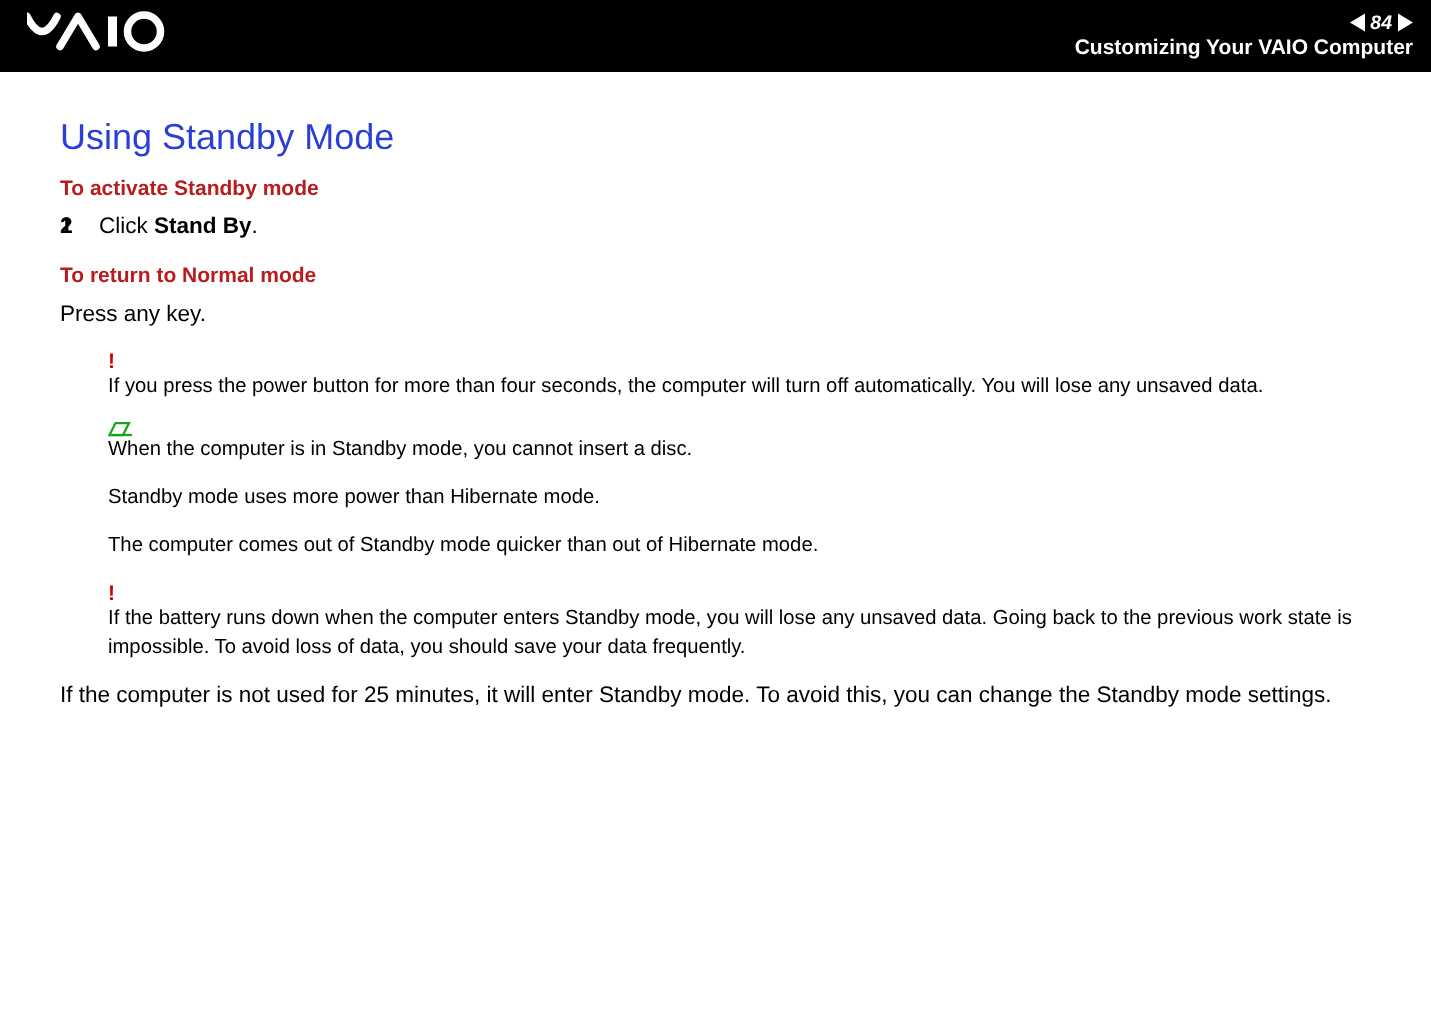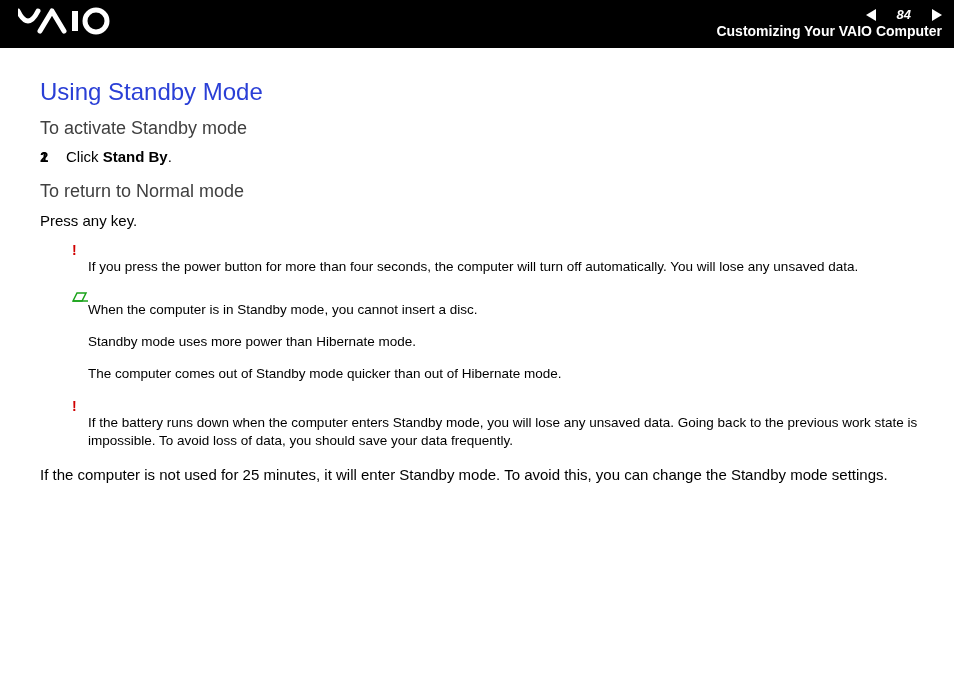--- a/index.html
+++ b/index.html
@@ -1,34 +1,34 @@
 <!DOCTYPE html>
 <html><head>
 <meta charset="utf-8">
 <style>
   html,body{margin:0;padding:0;font-family:Arial,Helvetica,sans-serif;color:#000;background:#fff}
   .page{width:954px;height:674px;position:relative;box-sizing:border-box}
   .hdr{background:#000;color:#fff;height:48px;display:flex;align-items:center;justify-content:space-between;padding:0 12px 0 18px}
   .logo{font-style:italic;font-weight:bold;font-size:28px;letter-spacing:2px;font-family:"Arial Black",Arial,sans-serif}
   .hdr-right{text-align:right;line-height:1.1}
-  .nav-row{display:flex;align-items:center;justify-content:flex-end;gap:19px;font-style:italic;font-weight:bold;font-size:13px;margin-bottom:2px}
+  .nav-row{display:flex;align-items:center;justify-content:flex-end;gap:2px;font-style:italic;font-weight:bold;font-size:13px;margin-bottom:2px}
   .arrow-left,.arrow-right{width:0;height:0;border-top:6px solid transparent;border-bottom:6px solid transparent;display:inline-block}
   .arrow-left{border-right:10px solid #fff}
   .arrow-right{border-left:10px solid #fff}
   .pgnum{padding:0 2px}
   .hdr-sub{font-weight:bold;font-size:14px}
   .content{padding:28px 18px 0 40px;font-size:15px;line-height:1.35}
   h1.title{color:#2a3fd6;font-weight:normal;font-size:24px;margin:0 0 8px 0}
   .intro{margin:0 0 14px 0}
-  h2.sub{color:#404040;font-weight:normal;font-size:18px;margin:6px 0 6px 0}
+  h2.sub{color:#b91c1c;font-weight:bold;font-size:14px;margin:6px 0 6px 0}
   ol.steps{list-style:none;margin:0 0 12px 0;padding:0}
   ol.steps li{margin:4px 0;padding-left:26px;position:relative;font-size:15px}
   ol.steps li .num{position:absolute;left:0;top:0;font-weight:bold;width:18px}
   .note-block{margin-left:32px;font-size:13.5px;line-height:1.35;font-family:Arial,Helvetica,sans-serif}
-  .note-block p{margin:0 0 14px 16px}
+  .note-block p{margin:0 0 14px 0}
   .warn-mark{color:#d00000;font-weight:bold;font-size:14px;display:block;margin-bottom:-2px}
   .pencil-mark{display:block;margin-bottom:-2px}
   .pencil-mark svg{display:block}
   .body-p{margin:8px 0 10px 0}
   .afternotes{margin-top:4px}
   b{font-weight:bold}
 </style>
 </head>
 <body>
 

